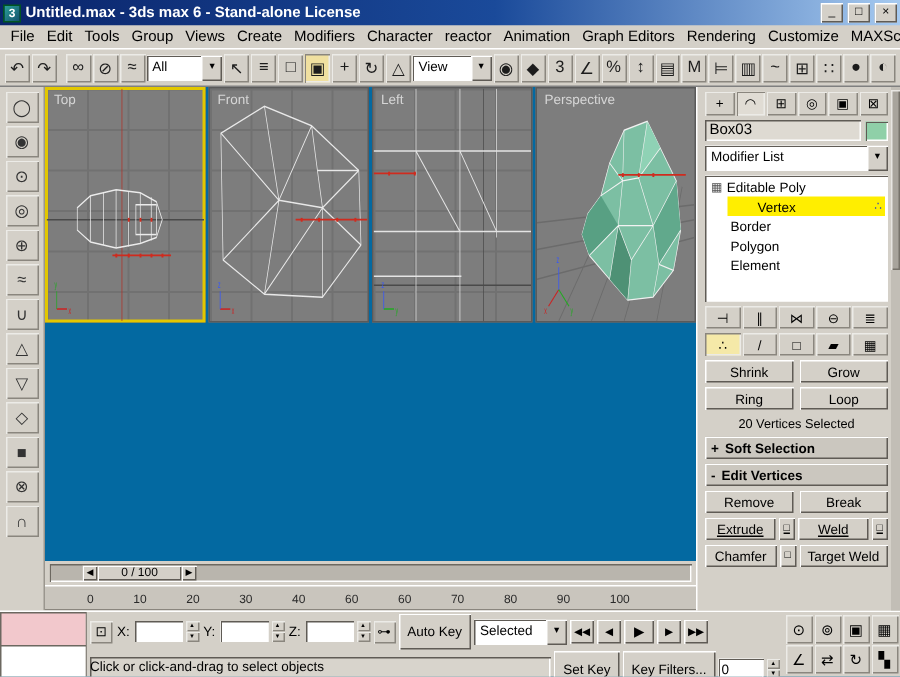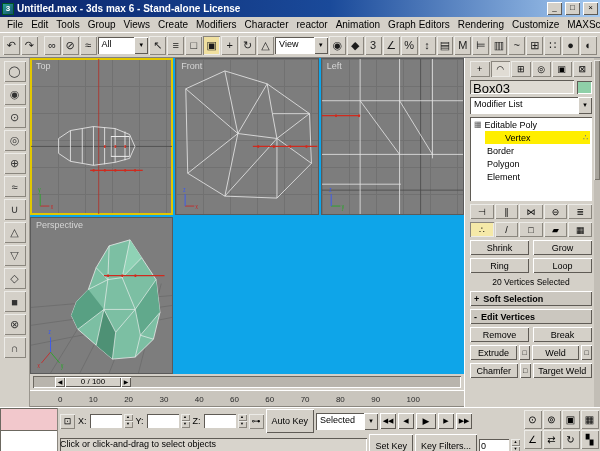--- a/index.html
+++ b/index.html
@@ -32,21 +32,21 @@
     text-align:center; font-size:7px; line-height:15px; }
 
   
   .main { height:349px; flex:0 0 349px; display:flex; }
   .left-strip { width:30px; flex:0 0 30px; display:flex; flex-direction:column; align-items:center; gap:2px; padding-top:3px;
     background:#d4d0c8; border-right:1px solid #9a968e; }
   .strip-btn { width:22px; height:21px; display:flex; align-items:center; justify-content:center; font-size:11px; color:#333;
     background:#d4d0c8; box-shadow:inset 1px 1px 0 #ecebe7, inset -1px -1px 0 #8a867e; }
 
   .viewport-col { width:434px; flex:0 0 434px; display:flex; flex-direction:column; }
-  .vp-grid { height:316px; flex:0 0 316px; display:grid; grid-template-columns:1fr 1fr 1fr; grid-template-rows:1fr 1fr; gap:2px; background:#0ea5e9; }
+  .vp-grid { height:316px; flex:0 0 316px; display:grid; grid-template-columns:1fr 1fr 1fr 1fr; grid-template-rows:1fr 1fr; gap:2px; background:#0369a1; }
   .viewport { position:relative; overflow:hidden; background-color:#7d7d7d; border:1px solid #5a5a5a;
     background-image:linear-gradient(#717171 1px, transparent 1px), linear-gradient(90deg,#717171 1px, transparent 1px);
     background-size:27px 27px; }
   .viewport.persp { background-image:none; }
   .viewport.active { outline:2px solid #e2c700; outline-offset:-2px; }
   .vp-label { position:absolute; top:2px; left:5px; z-index:2; color:#d6d6d6; font-size:9px; }
   svg.wire { position:absolute; inset:0; width:100%; height:100%; }
 
   .time-slider-row { height:16px; flex:0 0 16px; display:flex; align-items:center; padding:1px 3px; background:#d4d0c8; }
   .slider-track { flex:1; height:12px; position:relative; background:#b9b5ad; box-shadow:inset 1px 1px 0 #6c6860, inset -1px -1px 0 #fff; }
@@ -63,39 +63,39 @@
   
   .command-panel { flex:1; background:#d4d0c8; border-left:1px solid #fff; padding:3px 8px 3px 5px; position:relative;
     display:flex; flex-direction:column; gap:3px; }
   .cp-scroll { position:absolute; top:0; right:0; width:6px; height:100%; background:#c2beb6; }
   .cp-thumb { position:absolute; top:2px; left:0; width:6px; height:120px; background:#a8a49c; box-shadow:inset 1px 1px 0 #e8e6e2, inset -1px -1px 0 #76726a; }
   .cp-tabs { display:flex; gap:1px; }
   .cp-tab { flex:1; height:16px; display:flex; align-items:center; justify-content:center; font-size:9px;
     background:#d4d0c8; box-shadow:inset 1px 1px 0 #ecebe7, inset -1px -1px 0 #8a867e; }
   .cp-tab.active { box-shadow:inset 1px 1px 0 #8a867e, inset -1px -1px 0 #ecebe7; background:#e0dcd4; }
   .name-row { display:flex; gap:3px; align-items:center; }
-  .name-field { flex:1; height:14px; padding:1px 3px; font-size:13px; background:#dedad2; box-shadow:inset 1px 1px 0 #5f5b55, inset -1px -1px 0 #fff; }
+  .name-field { flex:1; height:14px; padding:1px 3px; font-size:10px; background:#dedad2; box-shadow:inset 1px 1px 0 #5f5b55, inset -1px -1px 0 #fff; }
   .color-swatch { width:15px; height:13px; background:#8fd0a8; box-shadow:inset 1px 1px 0 #5f5b55, inset -1px -1px 0 #fff; }
   .stack-list { height:84px; background:#fff; padding:1px 2px; font-size:9px; box-shadow:inset 1px 1px 0 #5f5b55, inset -1px -1px 0 #fff; overflow:hidden; }
   .stack-row { height:13px; display:flex; align-items:center; gap:3px; padding:0 2px; white-space:nowrap; }
   .stack-sub { margin-left:13px; }
   .stack-row.selected { background:#ffee00;padding-left:20px; }
   .stack-icon { color:#555; font-size:8px; }
   .sub-icn { margin-left:auto; color:#3345bb; font-size:8px; }
   .btn-row { display:flex; gap:1px; }
   .mini-btn { flex:1; height:15px; display:flex; align-items:center; justify-content:center; font-size:9px;
     background:#d4d0c8; box-shadow:inset 1px 1px 0 #ecebe7, inset -1px -1px 0 #8a867e; }
   .mini-btn.pressed { background:#f5e9a8; box-shadow:inset 1px 1px 0 #8a867e, inset -1px -1px 0 #ecebe7; }
   .two-col { display:grid; grid-template-columns:1fr 1fr; gap:4px; }
   .cbtn { height:15px; display:flex; align-items:center; justify-content:center; font-size:9px;
     background:#d4d0c8; box-shadow:inset 1px 1px 0 #fff, inset -1px -1px 0 #5f5b55; }
   .sel-status { text-align:center; font-size:8.5px; padding:1px 0; }
   .rollout { height:15px; display:flex; align-items:center; gap:4px; padding:0 4px; font-size:9px; font-weight:bold;
     background:#cbc7bf; box-shadow:inset 1px 1px 0 #fff, inset -1px -1px 0 #5f5b55; }
-  .ev-grid { display:grid; grid-template-columns:1fr 11px 1fr 11px; gap:2px; align-items:stretch; }
+  .ev-grid { display:grid; grid-template-columns:1fr 11px 1fr 11px; gap:2px; align-items:stretch;text-decoration:underline; }
   .ev-grid2 { display:grid; grid-template-columns:1fr 11px 1.25fr; gap:2px; align-items:stretch; }
   .sq { height:15px; display:flex; align-items:center; justify-content:center; font-size:7px;
     background:#d4d0c8; box-shadow:inset 1px 1px 0 #fff, inset -1px -1px 0 #5f5b55; }
 
   
   .statusbar { height:44px; flex:0 0 44px; display:flex; border-top:1px solid #fff; background:#d4d0c8; }
   .listener { width:58px; flex:0 0 58px; display:flex; flex-direction:column; border-right:1px solid #8a867e; }
   .listener-pink { flex:1; background:#f2c8cc; box-shadow:inset 1px 1px 0 #6c6860; }
   .listener-white { flex:1; background:#ffffff; box-shadow:inset 1px 1px 0 #6c6860; }
   .sb-center { flex:1; display:flex; flex-direction:column; padding:1px 2px; gap:1px; min-width:0; }

